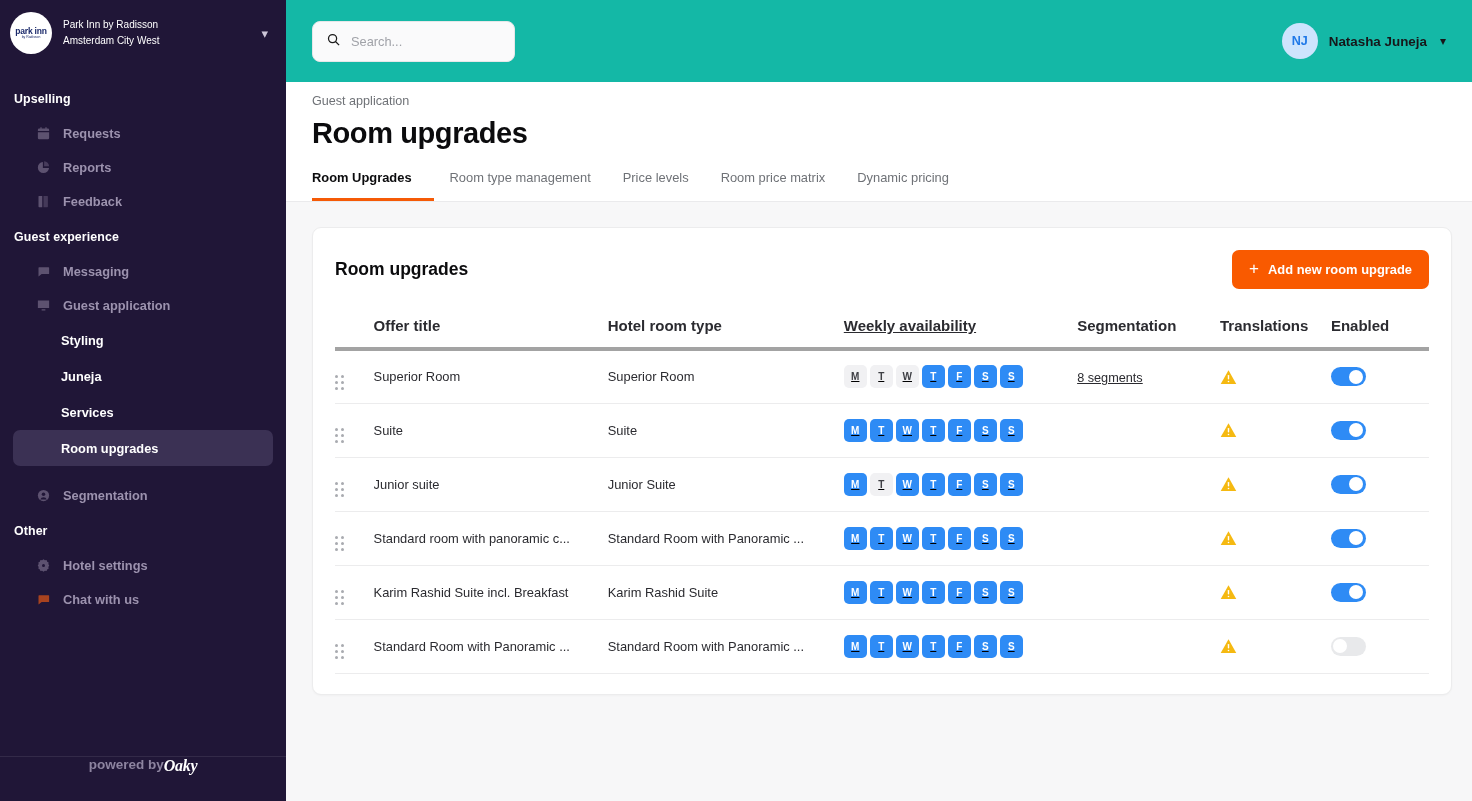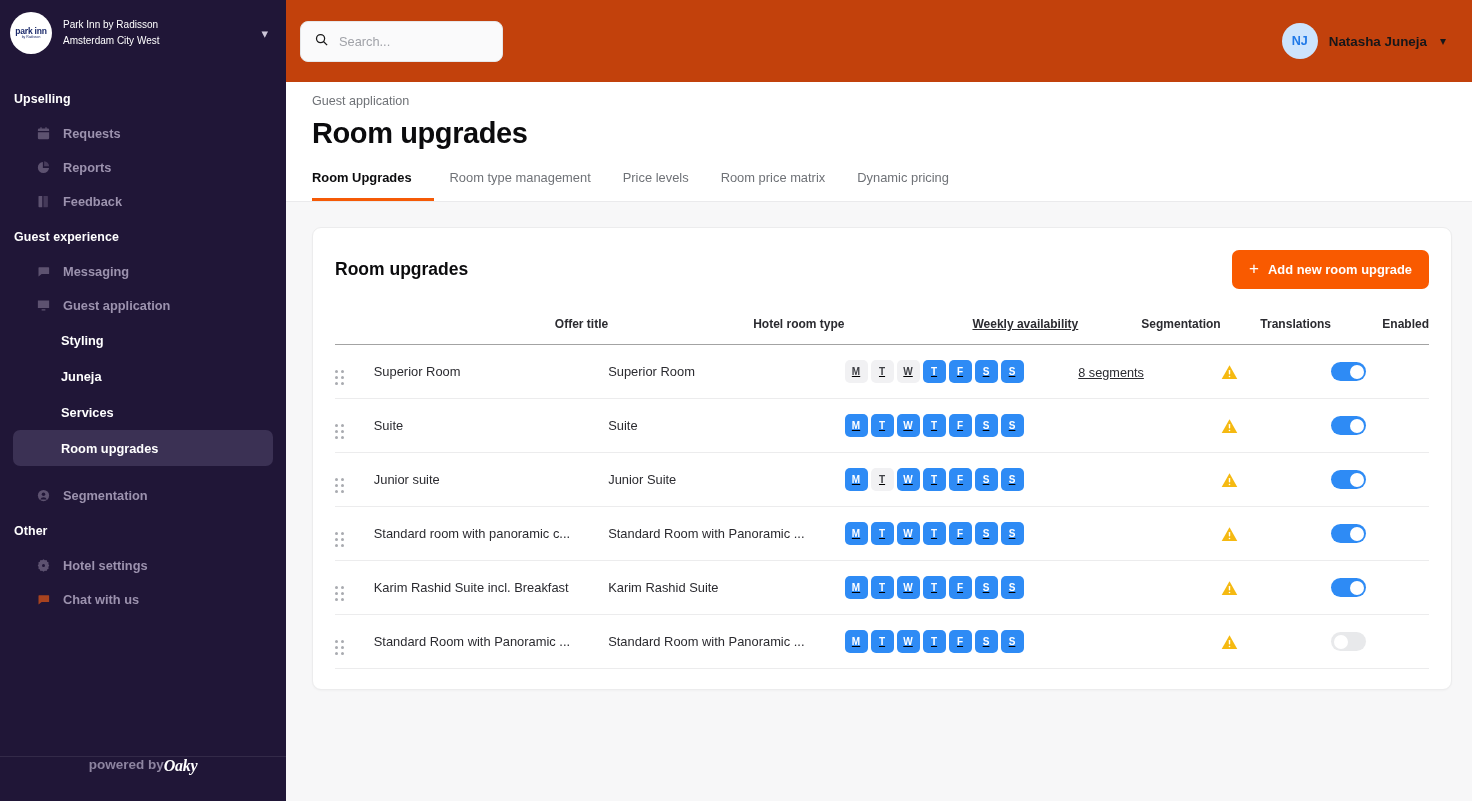--- a/index.html
+++ b/index.html
@@ -80,23 +80,23 @@
     height: 45px; display: flex; align-items: flex-start; justify-content: center;
     gap: 0;
   }
   .pb { color: #8d84a0; font-size: 13.5px; font-weight: bold; }
   .oaky { color: #ffffff; font-size: 16px; font-style: italic; font-family: "Liberation Serif", serif; font-weight: bold; letter-spacing: -.3px;}
 
   
   .main { flex: 1; height: 801px; background: #ffffff; display: flex; flex-direction: column; overflow: hidden; }
 
   .topbar {
-    height: 82px; min-height: 82px; background: #c2410c;
+    height: 82px; min-height: 82px; background: #14b8a6;
     display: flex; align-items: center; justify-content: space-between;
-    padding: 0 26px 0 14px;
+    padding: 0 26px 0 26px;
   }
   .search-box {
     width: 203px; height: 41px; border: 1px solid #e6e7e9; border-radius: 8px;
     background: #fafafb; display: flex; align-items: center; gap: 10px;
     padding: 0 13px; cursor: text;
   }
   .search-box svg { width: 15px; height: 15px; stroke: #1a1a1a; fill: none; stroke-width: 2; }
   .search-input {
     border: none; outline: none; background: transparent;
     font-family: "Liberation Sans", sans-serif; font-size: 12.8px; color: #3a3a40;
@@ -141,22 +141,22 @@
   .add-btn {
     background: #f95a00; color: #ffffff; border: none; border-radius: 7px;
     height: 39px; padding: 0 17px; display: flex; align-items: center; gap: 9px;
     font-family: "Liberation Sans", sans-serif; font-size: 12.9px; font-weight: bold;
     cursor: pointer;
   }
   .plus { font-size: 17px; font-weight: normal; line-height: 1; margin-top: -2px; }
 
   table { width: 100%; border-collapse: collapse; }
   th {
-    text-align: right; font-size: 12px; font-weight: bold; color: #2b2b30;
-    padding: 0 0 13px 0; border-bottom: 1px solid #a3a3a3;
+    text-align: left; font-size: 15px; font-weight: bold; color: #2b2b30;
+    padding: 0 0 13px 0; border-bottom: 4px solid #a3a3a3;
   }
   td { padding: 0; border-bottom: 1px solid #ececed; height: 54px; vertical-align: middle; }
   tr:last-child td { border-bottom: 1px solid #ececed; }
 
   .c-handle { width: 40px; }
   .c-title   { width: 236px; }
   .c-room    { width: 238px; }
   .c-week    { width: 236px; text-decoration: underline; }
   .c-seg     { width: 145px; }
   .c-trans   { width: 112px; }

